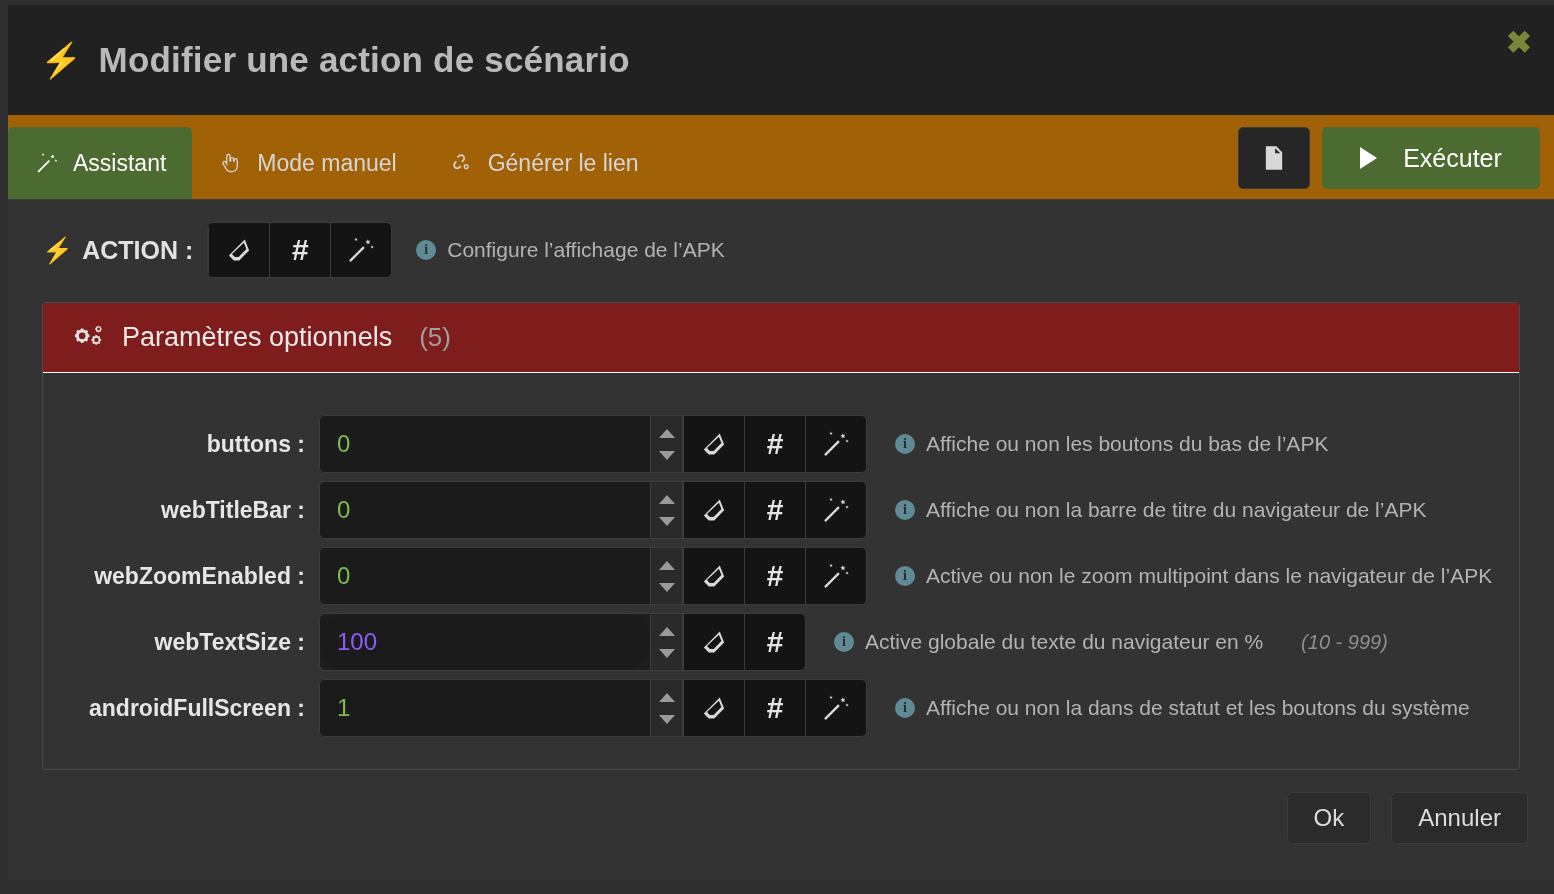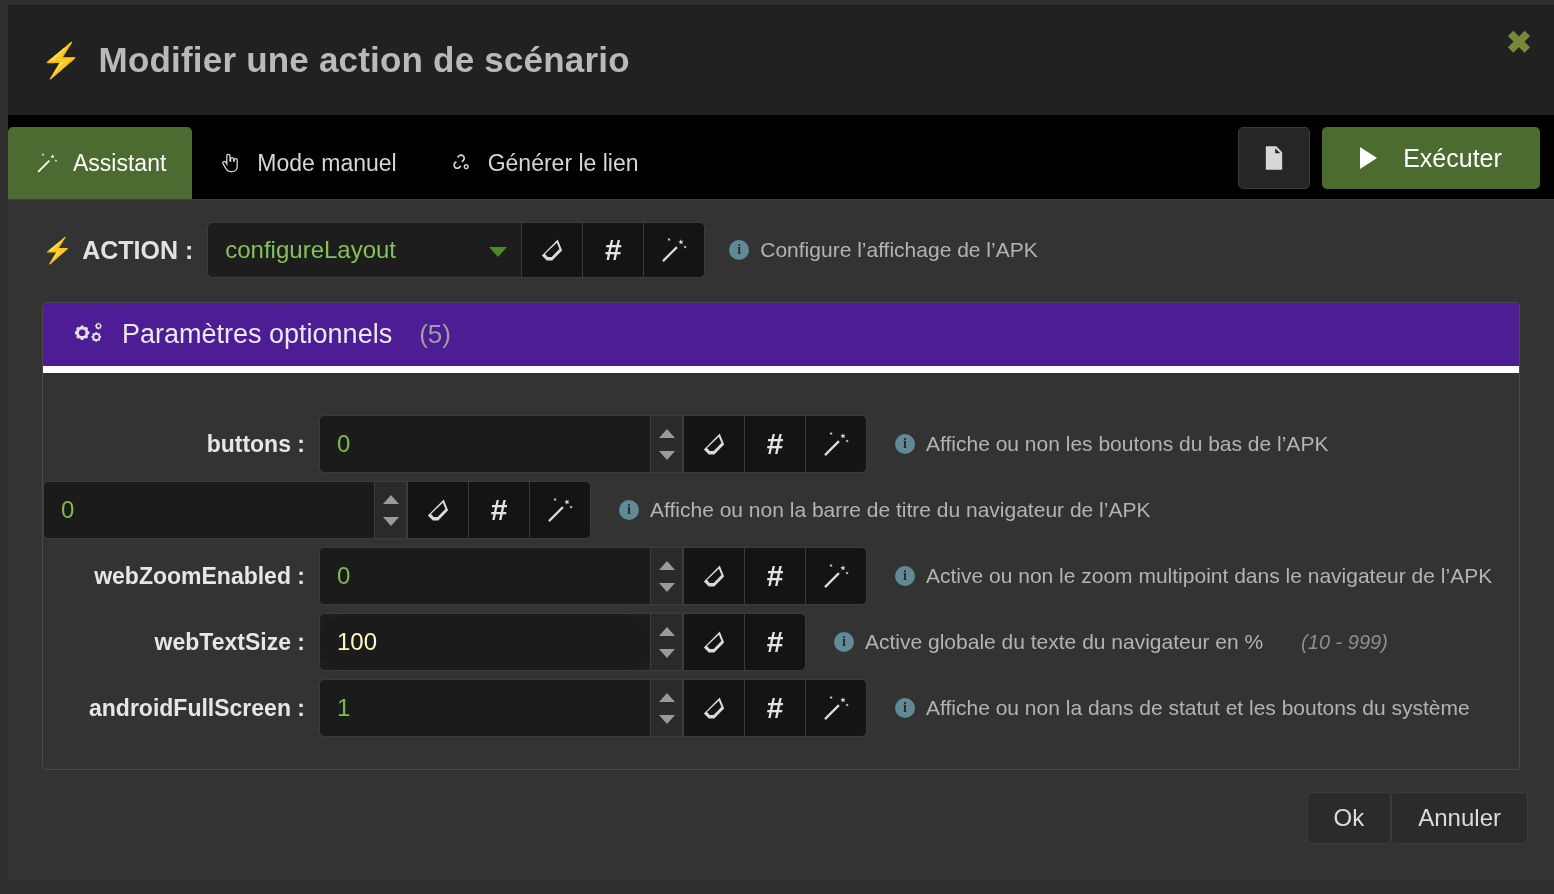--- a/index.html
+++ b/index.html
@@ -51,21 +51,21 @@
     font-weight: bold;
     color: #77883a;
     line-height: 1;
     cursor: pointer;
     user-select: none;
   }
 
   
   .tabbar {
     height: 85px;
-    background: #000000;
+    background: #a16207;
     border-bottom: 1px solid #3d3d3d;
     display: flex;
     align-items: flex-end;
     position: relative;
     flex: 0 0 auto;
   }
   .tabs { display: flex; align-items: flex-end; height: 100%; }
   .tab {
     height: 72px;
     display: flex;
@@ -198,22 +198,22 @@
 
   
   .panel {
     margin: 6px 34px 0 34px;
     border: 1px solid #4a4a4a;
     border-radius: 4px;
     background: #333333;
     flex: 0 0 auto;
   }
   .panel-head {
-    background: #4c1d95;
-    border-bottom: 7px solid #ffffff;
+    background: #7f1d1d;
+    border-bottom: 1px solid #ffffff;
     height: 70px;
     display: flex;
     align-items: center;
     padding-left: 28px;
     gap: 18px;
   }
   .panel-head .gears svg { width: 33px; height: 28px; fill: #e0e0e0; }
   .panel-title { color: #eaeaea; font-size: 27px; }
   .panel-count { color: #9f9f9f; font-size: 26px; margin-left: 9px; }
 
@@ -242,21 +242,21 @@
     overflow: hidden;
   }
   .pinput {
     width: 330px;
     display: flex; align-items: center;
     padding-left: 17px;
     font-size: 24px;
     background: #1b1b1b;
   }
   .pinput.val { color: #7dbb4e; }
-  .pinput.ph  { color: #fef9c3; border-radius: 27px; }
+  .pinput.ph  { color: #8b5cf6; border-radius: 27px; }
   .spin {
     width: 33px;
     background: #2a2a2a;
     border-left: 1px solid #3d3d3d;
     border-right: 1px solid #3d3d3d;
     display: flex; flex-direction: column;
     align-items: center; justify-content: center;
     gap: 13px;
     cursor: pointer;
   }
@@ -279,20 +279,21 @@
     font-size: 21px;
     white-space: nowrap;
   }
 
   
   .footer {
     margin-top: auto;
     display: flex;
     justify-content: flex-end;
     align-items: center;
+    gap: 20px;
     padding: 0 26px 36px 0;
   }
   .fbtn {
     height: 52px;
     min-width: 84px;
     padding: 0 26px;
     background: #2b2b2b;
     border: 1px solid #3c3c3c;
     border-radius: 5px;
     color: #dcdcdc;
@@ -361,24 +362,20 @@
       </div>
     </div>
 
     <div class="action-row">
       <div class="action-label">
         <span class="bolt-sm">⚡</span>
         <span>ACTION :</span>
       </div>
 
       <div class="action-group">
-        <div class="sel-wrap">
-          <span class="sel-value">configureLayout</span>
-          <span class="caret"></span>
-        </div>
         <div class="ibtn">
           <svg viewBox="0 0 24 24">
               <path d="M16.6 3.6L3.9 16.3l3.9 4.1h4.4l7.9-8.1-3.5-8.7zm-.7 2.6l2 5-6.2 6.3H8.6l-2.2-2.3 9.5-9z"></path>
             </svg>
         </div>
         <div class="ibtn">
           <span class="hash">#</span>
         </div>
         <div class="ibtn">
           <svg viewBox="0 0 24 24">
@@ -430,20 +427,21 @@
                 </svg>
             </div>
           </div>
           <div class="phelp">
             <span class="info-ic">i</span>
             <span>Affiche ou non les boutons du bas de l’APK</span>
           </div>
         </div>
 
         <div class="prow">
+          <div class="pname">webTitleBar :</div>
           <div class="pfield">
             <div class="pinput val">0</div>
             <div class="spin">
               <span class="up"></span>
               <span class="dn"></span>
             </div>
             <div class="ibtn">
               <svg viewBox="0 0 24 24">
                   <path d="M16.6 3.6L3.9 16.3l3.9 4.1h4.4l7.9-8.1-3.5-8.7zm-.7 2.6l2 5-6.2 6.3H8.6l-2.2-2.3 9.5-9z"></path>
                 </svg>

